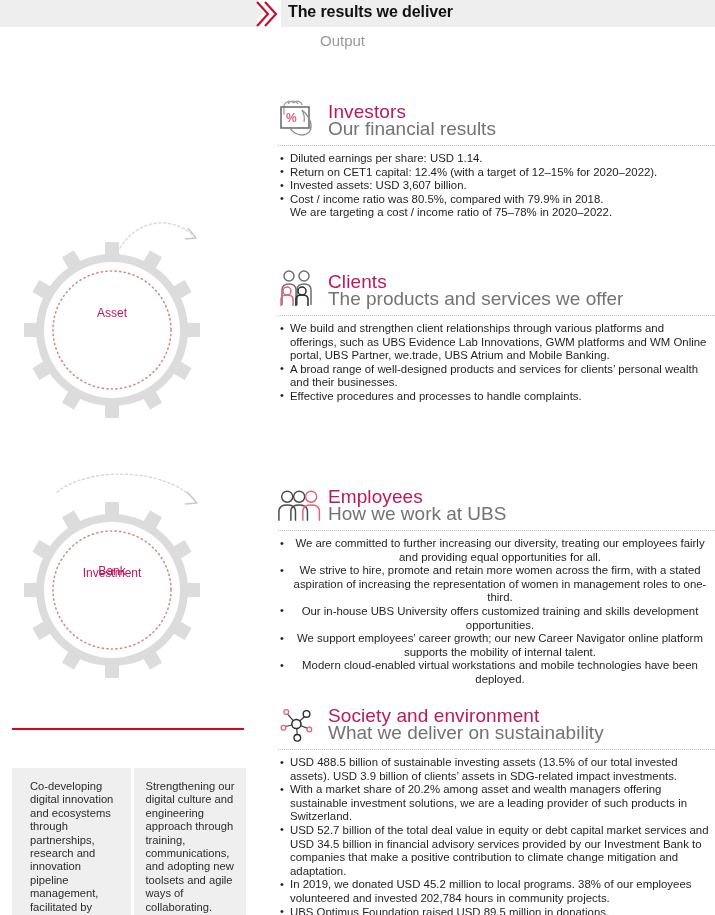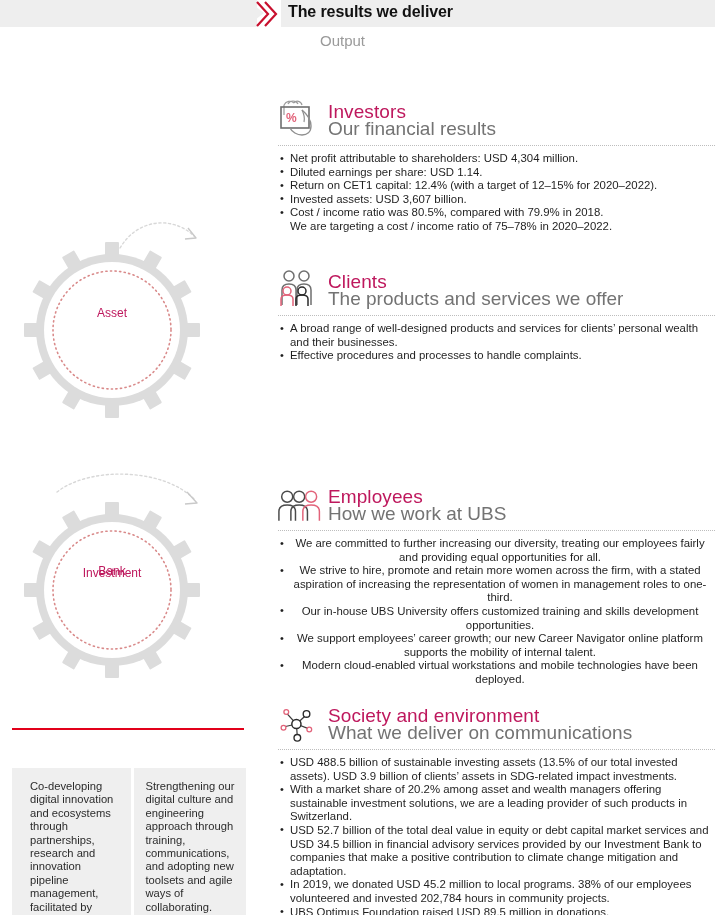--- a/index.html
+++ b/index.html
@@ -268,21 +268,20 @@
         <rect x="3" y="8" width="28" height="21" fill="none" stroke="#6f6f6f" stroke-width="1.6"></rect>
         <text x="8" y="23" font-family="'Liberation Sans',sans-serif" font-size="12" fill="#e2637a" font-weight="bold">%</text>
         <path d="M24,11 C30,16 33,21 33,27 C33,33 29,36 24,36 C19,36 14,33 12,29" fill="none" stroke="#8f8f8f" stroke-width="1.4"></path>
         <path d="M24,11 C26,15 27,19 26,23" fill="none" stroke="#8f8f8f" stroke-width="1.2"></path>
       </svg>
       <div class="sec-title">Investors</div>
       <div class="sec-sub">Our financial results</div>
     </div>
     <div class="sec-divider" style="top:46px;"></div>
     <ul class="bullets" style="top:53px;">
-      <li>Net profit attributable to shareholders: USD 4,304 million.</li>
       <li>Diluted earnings per share: USD 1.14.</li>
       <li>Return on CET1 capital: 12.4% (with a target of 12–15% for 2020–2022).</li>
       <li>Invested assets: USD 3,607 billion.</li>
       <li style="white-space:pre-line;">Cost / income ratio was 80.5%, compared with 79.9% in 2018.
 We are targeting a cost / income ratio of 75–78% in 2020–2022.</li>
     </ul>
   </div>
 
   <div class="section" style="top:269px;">
     <div class="sec-head">
@@ -294,20 +293,21 @@
         <circle cx="9" cy="22" r="4" fill="none" stroke="#e2637a" stroke-width="1.5"></circle>
         <path d="M3,37 L3,30 C3,27 5,26 9,26 C13,26 15,27 15,30 L15,37" fill="none" stroke="#e2637a" stroke-width="1.5"></path>
         <circle cx="24" cy="22" r="4" fill="none" stroke="#2b2b2b" stroke-width="1.5"></circle>
         <path d="M18,37 L18,30 C18,27 20,26 24,26 C28,26 30,27 30,30 L30,37" fill="none" stroke="#2b2b2b" stroke-width="1.5"></path>
       </svg>
       <div class="sec-title">Clients</div>
       <div class="sec-sub">The products and services we offer</div>
     </div>
     <div class="sec-divider" style="top:46px;"></div>
     <ul class="bullets" style="top:53px;">
+      <li>We build and strengthen client relationships through various platforms and offerings, such as UBS Evidence Lab Innovations, GWM platforms and WM Online portal, UBS Partner, we.trade, UBS Atrium and Mobile Banking.</li>
       <li>A broad range of well-designed products and services for clients’ personal wealth and their businesses.</li>
       <li>Effective procedures and processes to handle complaints.</li>
     </ul>
   </div>
 
   <div class="section" style="top:484px;text-decoration:underline;">
     <div class="sec-head">
       <svg class="sec-icon" viewBox="0 0 50 42">
         <circle cx="10" cy="12" r="6" fill="none" stroke="#4a4a4a" stroke-width="1.6"></circle>
         <path d="M1,38 L1,28 C1,23 5,21 10,21 C15,21 19,23 19,28 L19,38" fill="none" stroke="#4a4a4a" stroke-width="1.6"></path>
@@ -338,21 +338,21 @@
         <line x1="20" y1="21" x2="33" y2="26" stroke="#3a3a3a" stroke-width="1.3"></line>
         <line x1="20" y1="21" x2="21" y2="35" stroke="#3a3a3a" stroke-width="1.3"></line>
         <circle cx="20" cy="21" r="5" fill="#ffffff" stroke="#2b2b2b" stroke-width="1.6"></circle>
         <circle cx="9" cy="8" r="2.6" fill="#ffffff" stroke="#e2637a" stroke-width="1.4"></circle>
         <circle cx="31" cy="10" r="3.6" fill="#ffffff" stroke="#2b2b2b" stroke-width="1.5"></circle>
         <circle cx="6" cy="25" r="2.6" fill="#ffffff" stroke="#e2637a" stroke-width="1.4"></circle>
         <circle cx="34" cy="27" r="2.6" fill="#ffffff" stroke="#e2637a" stroke-width="1.4"></circle>
         <circle cx="21" cy="36" r="3.6" fill="#ffffff" stroke="#2b2b2b" stroke-width="1.5"></circle>
       </svg>
       <div class="sec-title">Society and environment</div>
-      <div class="sec-sub">What we deliver on communications</div>
+      <div class="sec-sub">What we deliver on sustainability</div>
     </div>
     <div class="sec-divider" style="top:46px;"></div>
     <ul class="bullets" style="top:53px;">
       <li>USD 488.5 billion of sustainable investing assets (13.5% of our total invested assets). USD 3.9 billion of clients’ assets in SDG-related impact investments.</li>
       <li>With a market share of 20.2% among asset and wealth managers offering sustainable investment solutions, we are a leading provider of such products in Switzerland.</li>
       <li>USD 52.7 billion of the total deal value in equity or debt capital market services and USD 34.5 billion in financial advisory services provided by our Investment Bank to companies that make a positive contribution to climate change mitigation and adaptation.</li>
       <li>In 2019, we donated USD 45.2 million to local programs. 38% of our employees volunteered and invested 202,784 hours in community projects.</li>
       <li>UBS Optimus Foundation raised USD 89.5 million in donations.</li>
     </ul>
   </div>

